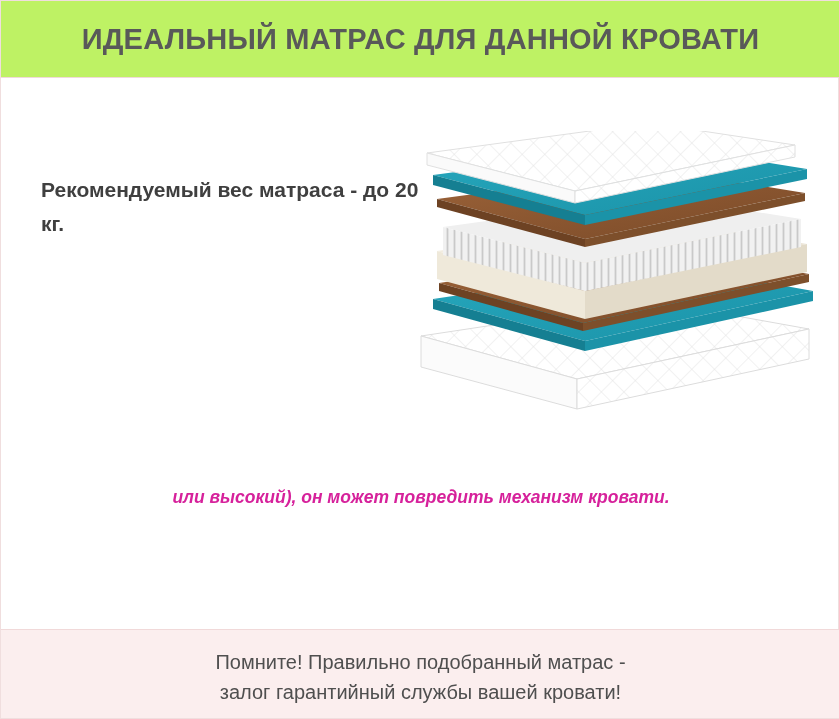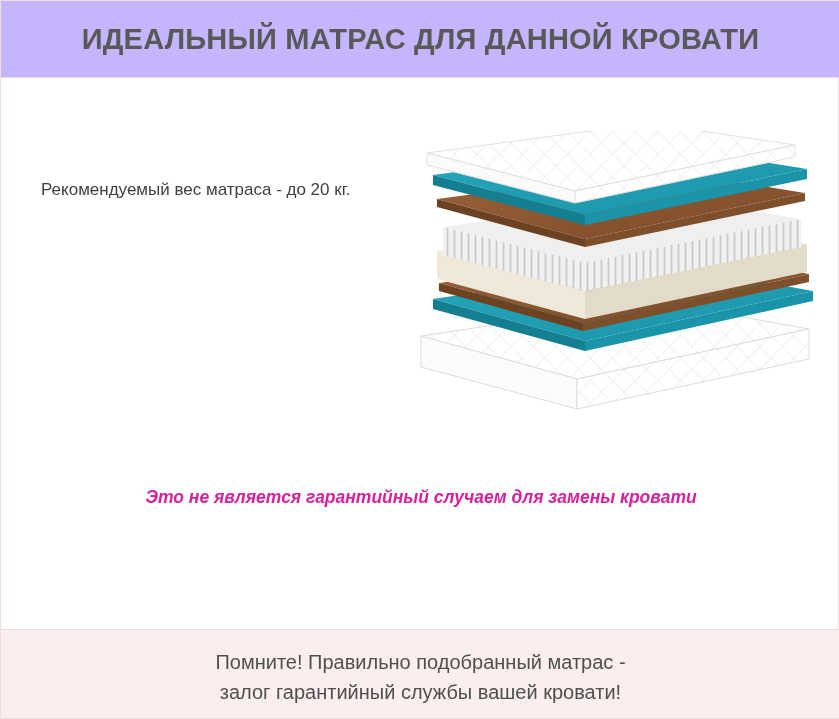--- a/index.html
+++ b/index.html
@@ -23,21 +23,21 @@
     background: #ffffff;
   }
 
   
   .header-band {
     position: absolute;
     left: 0;
     top: 0;
     width: 839px;
     height: 76px;
-    background: #c4b5fd;
+    background: #bef264;
     border-bottom: 1px solid #f1d9d9;
     display: flex;
     align-items: center;
     justify-content: center;
   }
   .header-title {
     font-size: 29px;
     font-weight: bold;
     color: #595959;
     letter-spacing: 0.2px;
@@ -63,22 +63,22 @@
     color: #4f4f4f;
     text-align: center;
     line-height: 30px;
     margin-top: 6px;
   }
 
   
   .spec {
     position: absolute;
     left: 40px;
-    font-size: 17px;
-    font-weight: normal;
+    font-size: 21px;
+    font-weight: bold;
     color: #3f3f3f;
     line-height: 34px;
     width: 380px;
   }
   .spec-weight { top: 172px; }
   .spec-height { top: 332px; }
 
   
   .note {
     position: absolute;
@@ -189,21 +189,21 @@
 
       <g>
         <polygon points="18,22 240,-8 386,14 166,60" fill="url(#quilt)" stroke="#e0e0e0" stroke-width="1"></polygon>
         <polygon points="18,22 166,60 166,72 18,34" fill="#fafafa" stroke="#e0e0e0" stroke-width="1"></polygon>
         <polygon points="166,60 386,14 386,26 166,72" fill="url(#quilt)" stroke="#e0e0e0" stroke-width="1"></polygon>
       </g>
     </svg>
   </div>
 
   <div class="note">
-    <div>Это не является гарантийный случаем для замены кровати</div>
+    <div>или высокий), он может повредить механизм кровати.</div>
   </div>
 
   <div class="footer-band">
     <div class="footer-text">
       <div>Помните! Правильно подобранный матрас -</div>
       <div>залог гарантийный службы вашей кровати!</div>
     </div>
   </div>
 
 </div>

